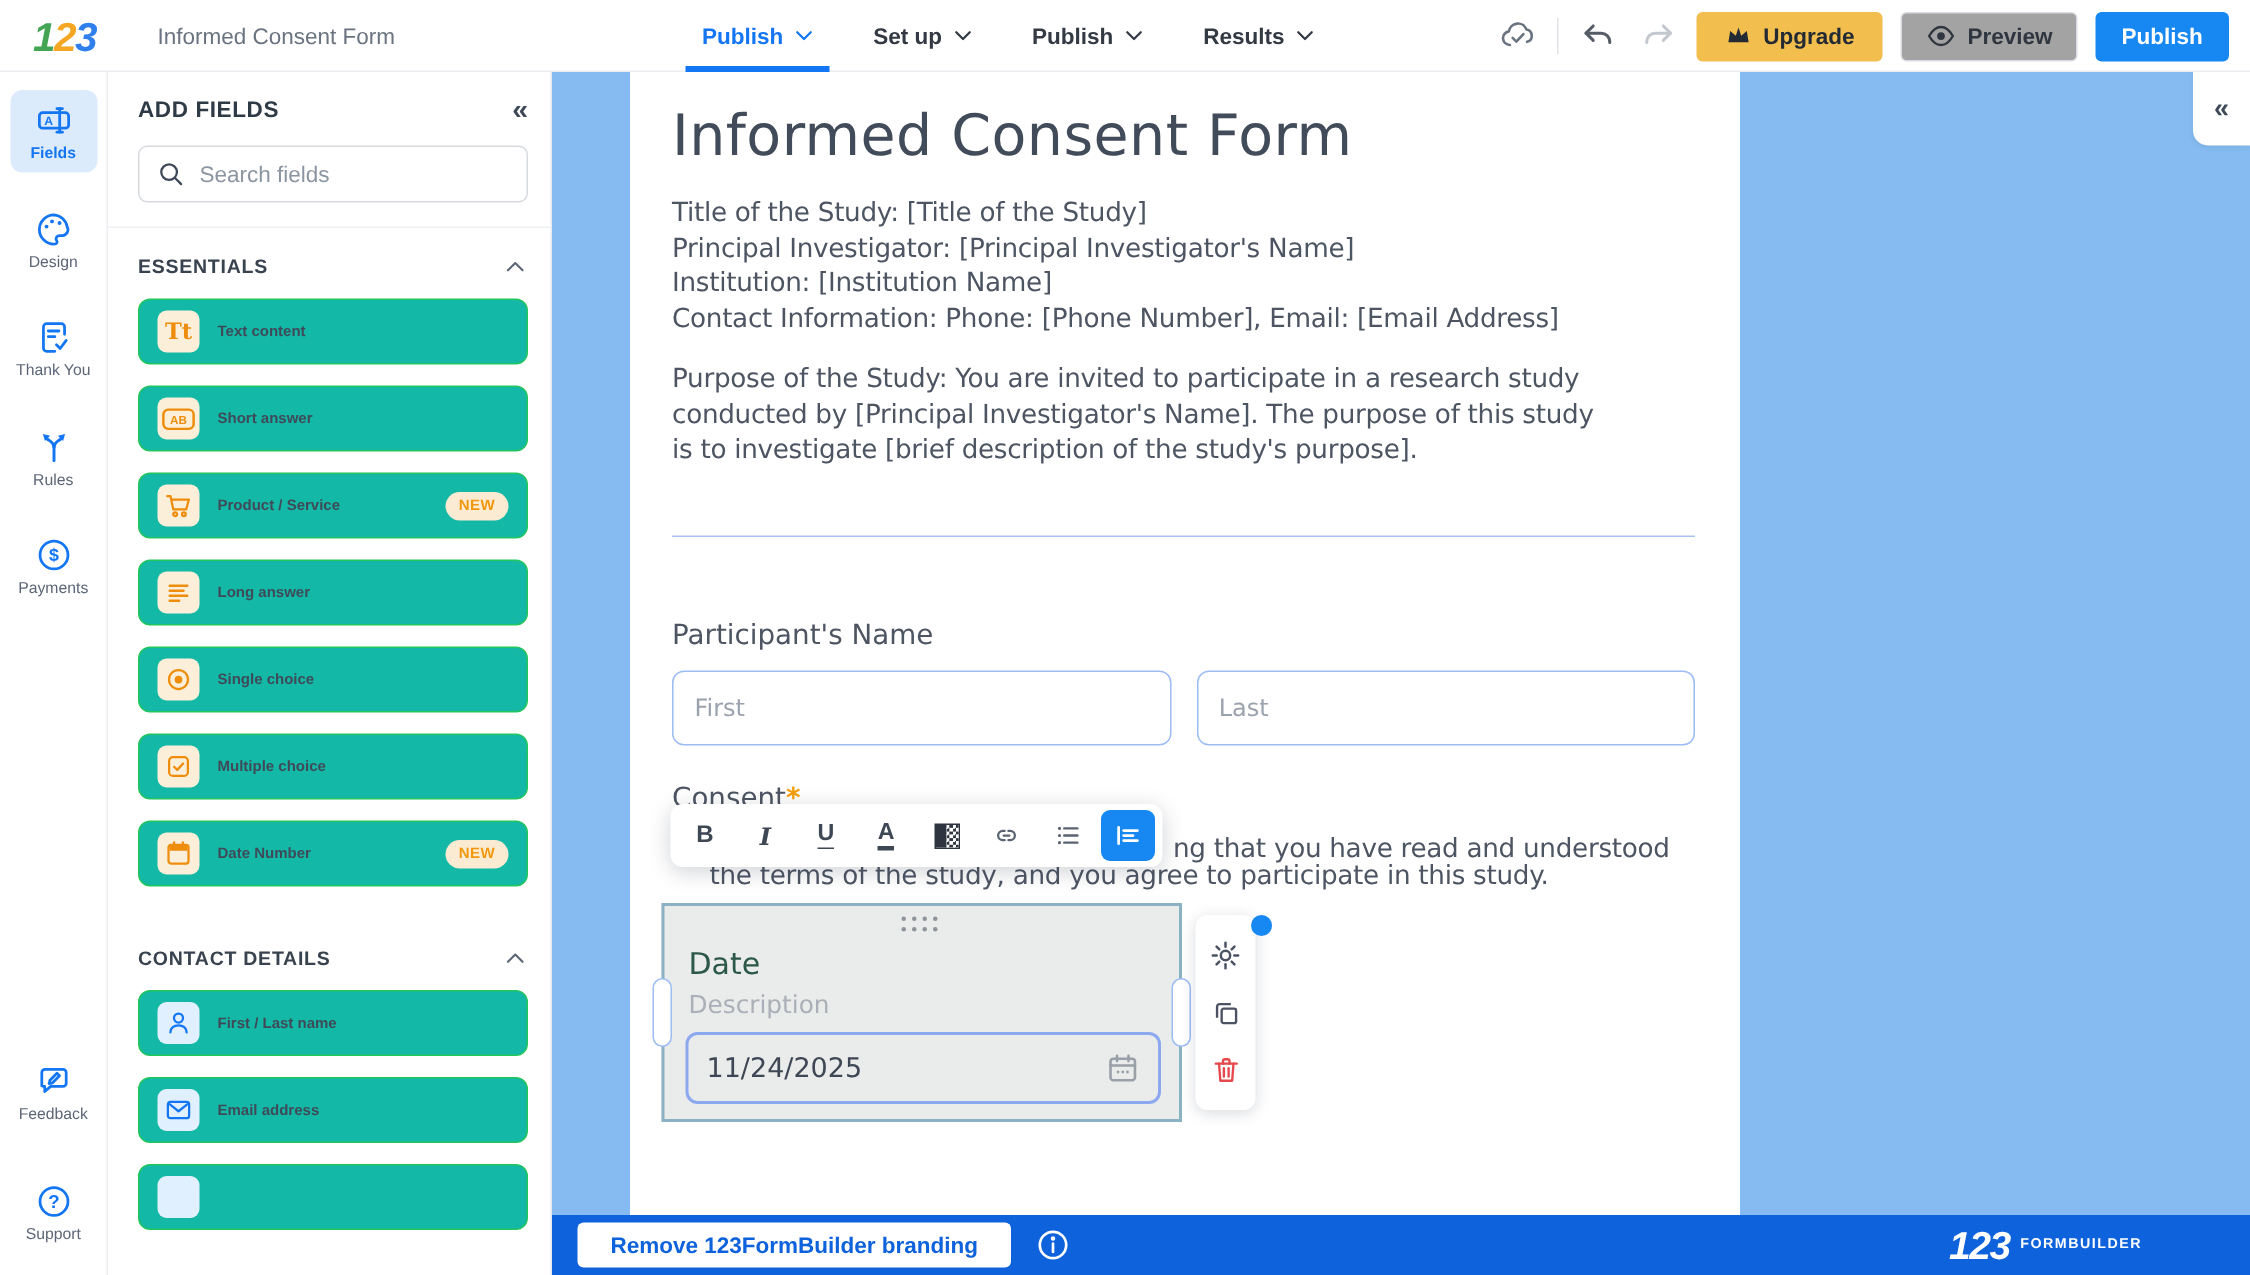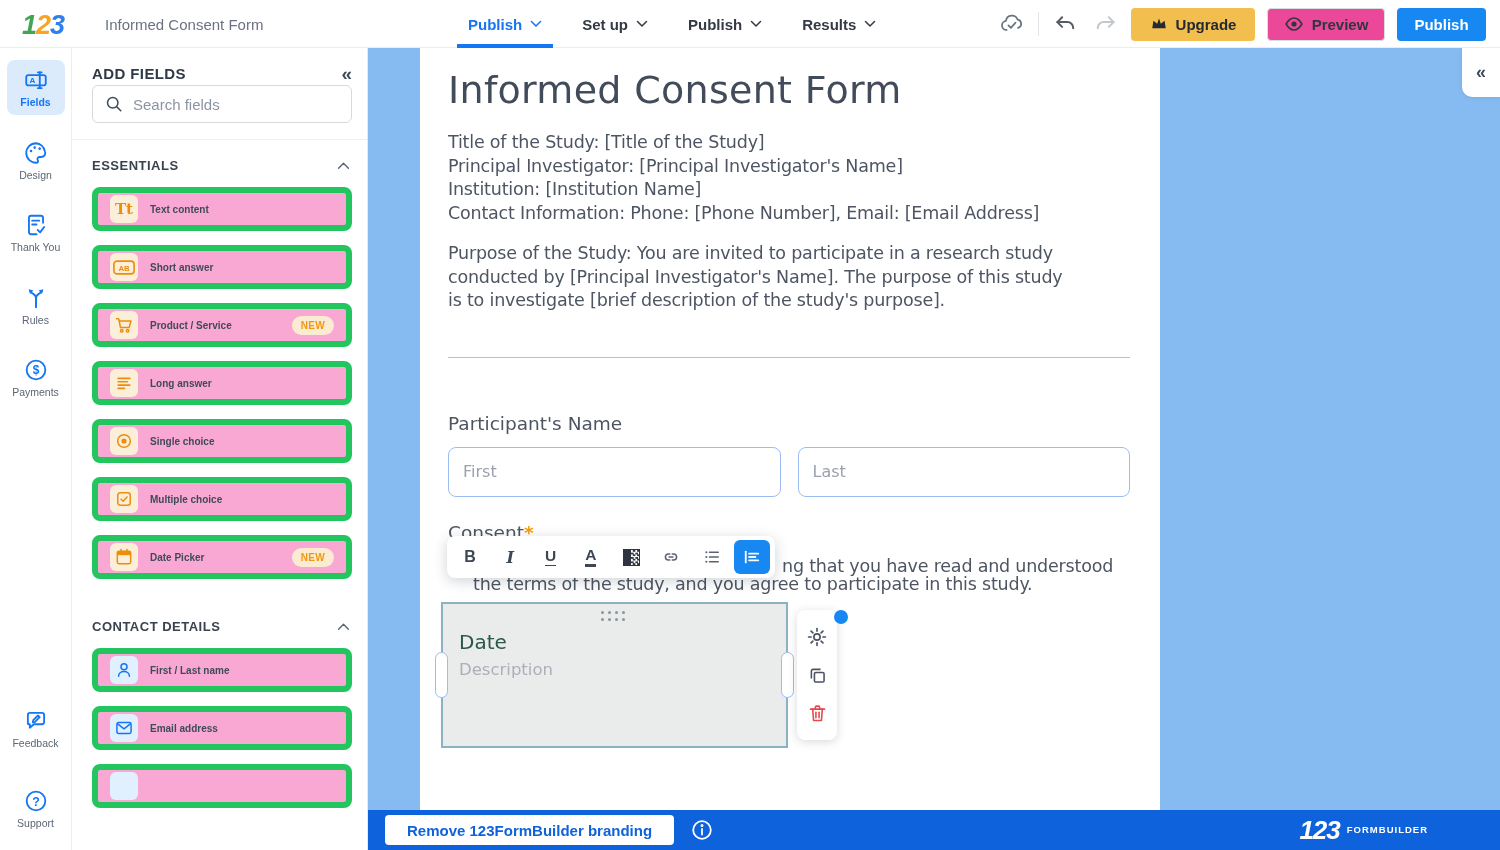--- a/index.html
+++ b/index.html
@@ -13,43 +13,43 @@
   .hdr-form-title { position:absolute; left:105px; top:16px; font-size:15px; color:#6A7380; }
   .hdr-nav { position:absolute; left:468px; top:0; height:48px; display:flex; gap:40px; }
   .nav-item { position:relative; height:48px; display:flex; align-items:center; gap:8px; font-size:15px; font-weight:700; color:#333A44; cursor:pointer; }
   .nav-item.active { color:#1476F2; }
   .nav-item.active::after { content:""; position:absolute; left:50%; transform:translateX(-50%); bottom:0; width:96px; height:4px; background:#1476F2; }
   .hdr-right { position:absolute; right:14px; top:0; height:48px; display:flex; align-items:center; gap:12px; }
   .icon-btn { display:flex; align-items:center; justify-content:center; width:28px; height:28px; cursor:pointer; }
   .hdr-sep { width:1px; height:24px; background:#E1E4E8; }
   .btn { height:33px; border-radius:4px; display:flex; align-items:center; justify-content:center; gap:8px; font-size:15px; font-weight:700; cursor:pointer; }
   .btn-upgrade { width:124px; background:#F2BE4D; color:#232A33; }
-  .btn-preview { width:118px; background:#ec4899; border:1px solid #D9DCE1; color:#2F3640; }
+  .btn-preview { width:118px; background:#a3a3a3; border:1px solid #D9DCE1; color:#2F3640; }
   .btn-publish { width:89px; background:#1787F2; color:#fff; }
 
   
   .rail { position:absolute; left:0; top:48px; width:72px; height:802px; background:#fff; border-right:1px solid #ECEEF1; display:flex; flex-direction:column; align-items:center; padding:12px 0 14px; gap:18px; z-index:20; }
   .rail-item { width:58px; padding:7px 0 6px; border-radius:8px; display:flex; flex-direction:column; align-items:center; gap:4px; cursor:pointer; }
   .rail-item .lbl { font-size:10.5px; color:#5C6676; text-align:center; line-height:1.1; }
   .rail-item.active { background:#DCEBFB; }
   .rail-item.active .lbl { color:#1476F2; font-weight:700; }
   .rail-bottom { margin-top:auto; display:flex; flex-direction:column; align-items:center; gap:26px; }
 
   
   .fields-panel { position:absolute; left:72px; top:48px; width:296px; height:802px; background:#fff; border-right:1px solid #E6E9ED; padding:16px 15px 0 20px; overflow:hidden; z-index:20; }
-  .panel-hdr { display:flex; align-items:center; justify-content:space-between; margin-bottom:2px; }
+  .panel-hdr { display:flex; align-items:center; justify-content:space-between; margin-bottom:14px; }
   .panel-title { font-size:15px; font-weight:700; color:#2F3A47; letter-spacing:.4px; }
   .collapse-glyph { font-size:19px; font-weight:700; color:#3F4A59; cursor:pointer; line-height:1; }
   .search-box { height:38px; border:1px solid #D6DADE; border-radius:6px; display:flex; align-items:center; gap:10px; padding:0 12px; }
   .search-box input { border:none; outline:none; flex:1; font-size:15px; color:#3F4A59; font-family:inherit; }
   .search-box input::placeholder { color:#8B95A1; }
   .panel-divider { height:1px; background:#EEF0F3; margin:16px -15px 0 -20px; }
   .section-hdr { display:flex; align-items:center; justify-content:space-between; margin:18px 2px 14px 0; cursor:pointer; }
   .section-title { font-size:13px; font-weight:700; color:#39434F; letter-spacing:.5px; }
-  .field-card { height:44px; border:6px solid #22c55e; border-radius:8px; display:flex; align-items:center; padding:0 12px; margin-bottom:14px; background:#f9a8d4; cursor:pointer; }
+  .field-card { height:44px; border:1px solid #22c55e; border-radius:8px; display:flex; align-items:center; padding:0 12px; margin-bottom:14px; background:#14b8a6; cursor:pointer; }
   .fc-icon { width:28px; height:28px; border-radius:6px; background:#FCEFDA; display:flex; align-items:center; justify-content:center; flex:none; }
   .fc-icon.blue { background:#E1F0FE; }
   .fc-label { margin-left:12px; font-size:10px; font-weight:600; color:#3F4A59; }
   .fc-badge { margin-left:auto; background:#FBEBD2; color:#F2980F; font-size:10px; font-weight:800; padding:4px 9px; border-radius:10px; letter-spacing:.3px; }
   .tt-glyph { font-family:"DejaVu Serif", serif; font-weight:700; font-size:15px; color:#EE8D0C; }
   .section-hdr2 { margin-top:40px; }
 
   
   .canvas { position:absolute; left:368px; top:48px; width:1132px; height:802px; background:#85BBF0; z-index:10; }
   .page { position:absolute; left:52px; top:0; width:740px; height:762px; background:#fff; padding:20px 30px 0 28px; font-family:"DejaVu Sans", sans-serif; }
@@ -323,21 +323,21 @@
     </div>
     <div class="field-card">
       <span class="fc-icon">
         <svg width="20" height="20" viewBox="0 0 24 24" fill="none">
             <rect x="4" y="5" width="16" height="15" rx="2" stroke="#EE8D0C" stroke-width="1.8"></rect>
             <path d="M4.8 5.8 h14.4 v4 H4.8 Z" fill="#EE8D0C"></path>
             <line x1="8.5" y1="3" x2="8.5" y2="6.5" stroke="#EE8D0C" stroke-width="1.8" stroke-linecap="round"></line>
             <line x1="15.5" y1="3" x2="15.5" y2="6.5" stroke="#EE8D0C" stroke-width="1.8" stroke-linecap="round"></line>
           </svg>
       </span>
-      <span class="fc-label">Date Picker</span>
+      <span class="fc-label">Date Number</span>
       <span class="fc-badge">NEW</span>
     </div>
 
     <div class="section-hdr section-hdr2">
       <span class="section-title">CONTACT DETAILS</span>
       <svg width="13" height="9" viewBox="0 0 24 16" fill="none" stroke="#5C6676" stroke-width="2.6" stroke-linecap="round" stroke-linejoin="round">
           <polyline points="3 13 12 4 21 13"></polyline>
         </svg>
     </div>
 
@@ -446,20 +446,32 @@
             <span></span>
             <span></span>
             <span></span>
             <span></span>
             <span></span>
             <span></span>
             <span></span>
           </span>
         <div class="date-label">Date</div>
         <div class="date-desc">Description</div>
+        <div class="date-input">
+          <span class="date-value">11/24/2025</span>
+          <svg width="23" height="23" viewBox="0 0 24 24" fill="none" stroke="#9AA0A8" stroke-width="1.8" stroke-linecap="round">
+              <rect x="3.5" y="5" width="17" height="15" rx="2"></rect>
+              <line x1="3.5" y1="9.7" x2="20.5" y2="9.7"></line>
+              <line x1="8" y1="3" x2="8" y2="6.6"></line>
+              <line x1="16" y1="3" x2="16" y2="6.6"></line>
+              <circle cx="8.7" cy="14.3" r="1" fill="#9AA0A8" stroke="none"></circle>
+              <circle cx="12" cy="14.3" r="1" fill="#9AA0A8" stroke="none"></circle>
+              <circle cx="15.3" cy="14.3" r="1" fill="#9AA0A8" stroke="none"></circle>
+            </svg>
+        </div>
         <span class="handle left"></span>
         <span class="handle right"></span>
       </div>
 
       <div class="action-card">
         <span class="icon-btn">
           <svg width="22" height="22" viewBox="0 0 24 24" fill="none" stroke="#4A5263" stroke-width="1.8" stroke-linecap="round">
               <circle cx="12" cy="12" r="3.4"></circle>
               <line x1="12" y1="2.8" x2="12" y2="5.6"></line>
               <line x1="12" y1="18.4" x2="12" y2="21.2"></line>

